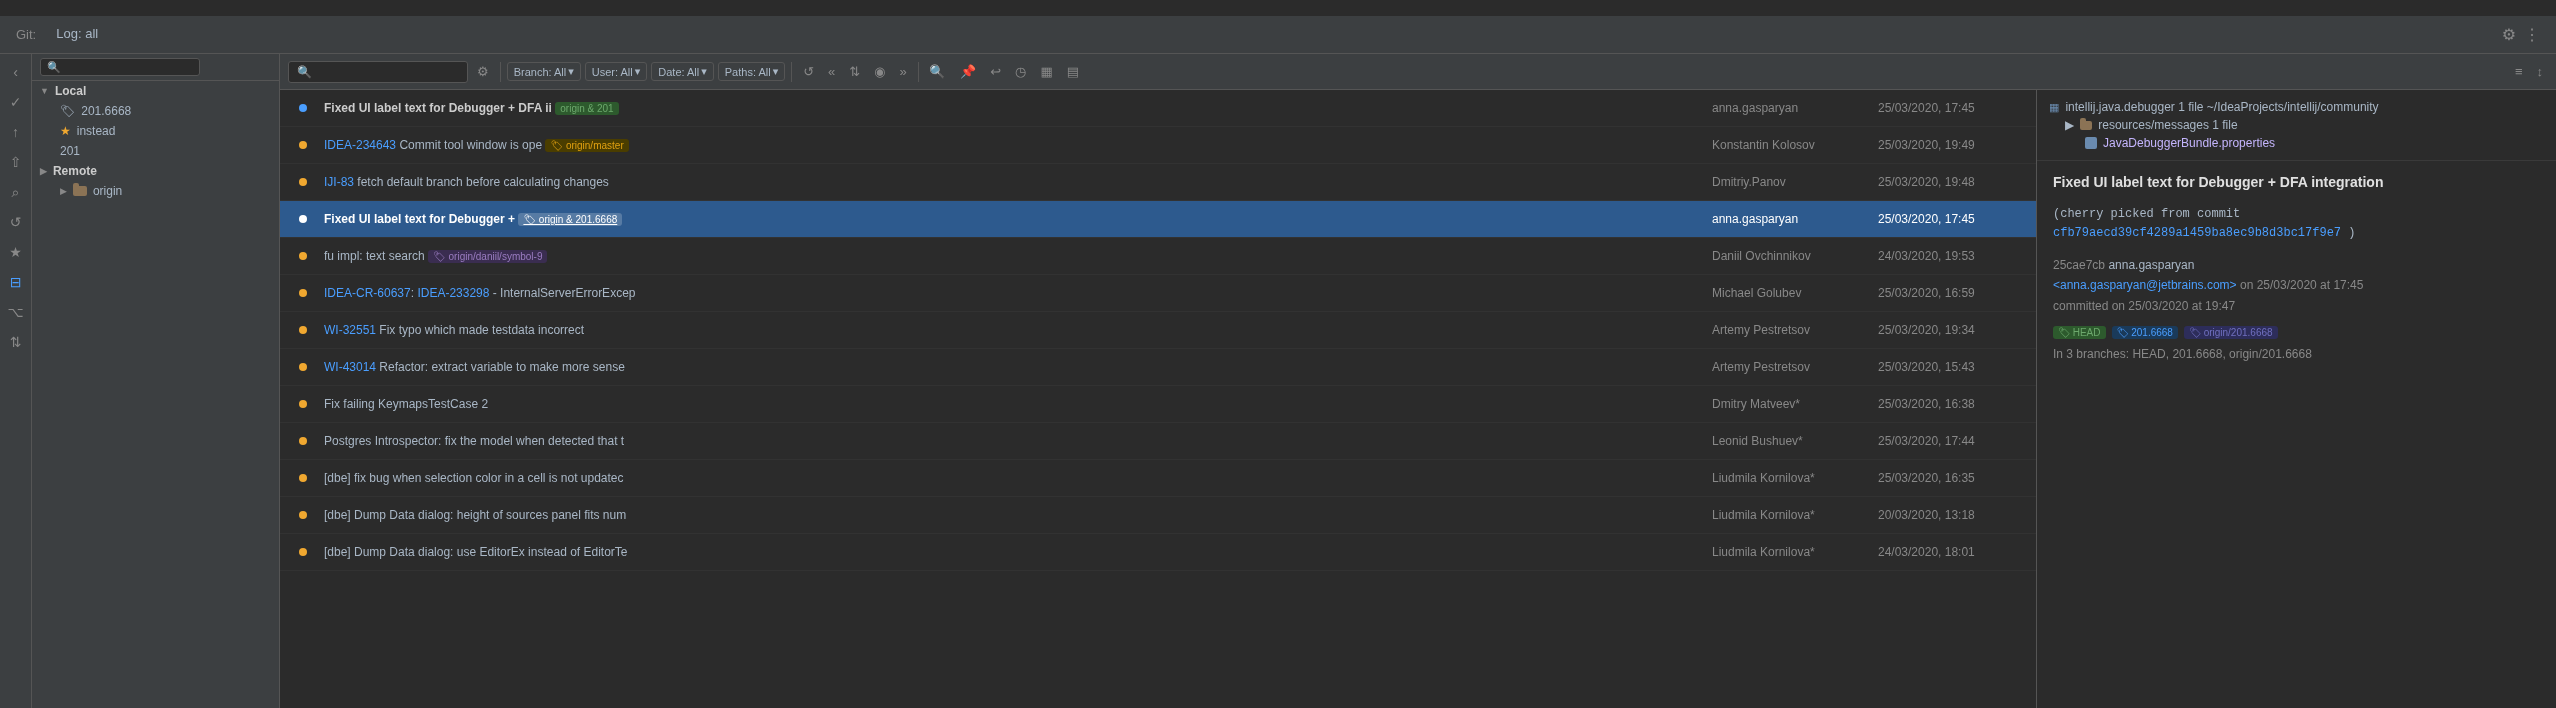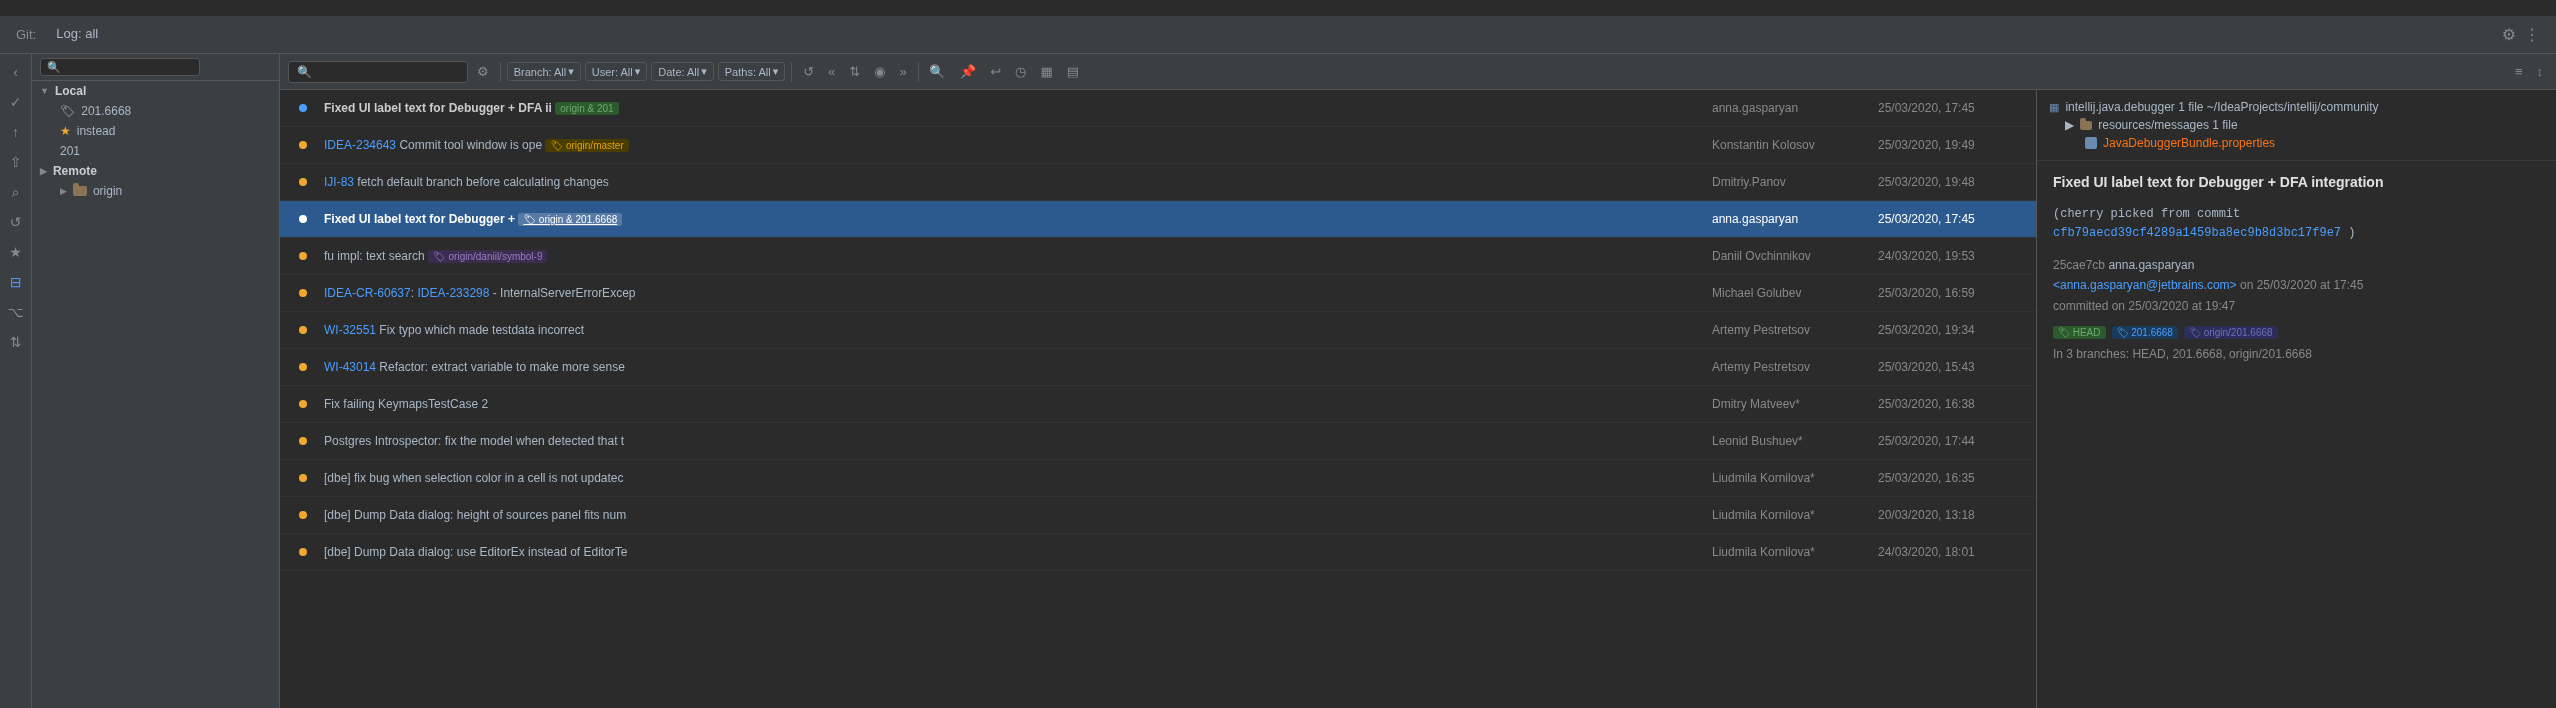--- a/index.html
+++ b/index.html
@@ -286,21 +286,21 @@
       padding: 2px 0;
     }
     .file-icon {
       width: 14px;
       height: 14px;
       background: #6a8baf;
       border-radius: 2px;
       display: inline-block;
       flex-shrink: 0;
     }
-    .file-link { color: #f97316; text-decoration: none; }
+    .file-link { color: #c4b5fd; text-decoration: none; }
 
     .detail-body {
       padding: 12px 16px;
       font-size: 12px;
     }
     .detail-title {
       font-size: 14px;
       font-weight: 700;
       color: #e0e0e0;
       margin-bottom: 12px;

